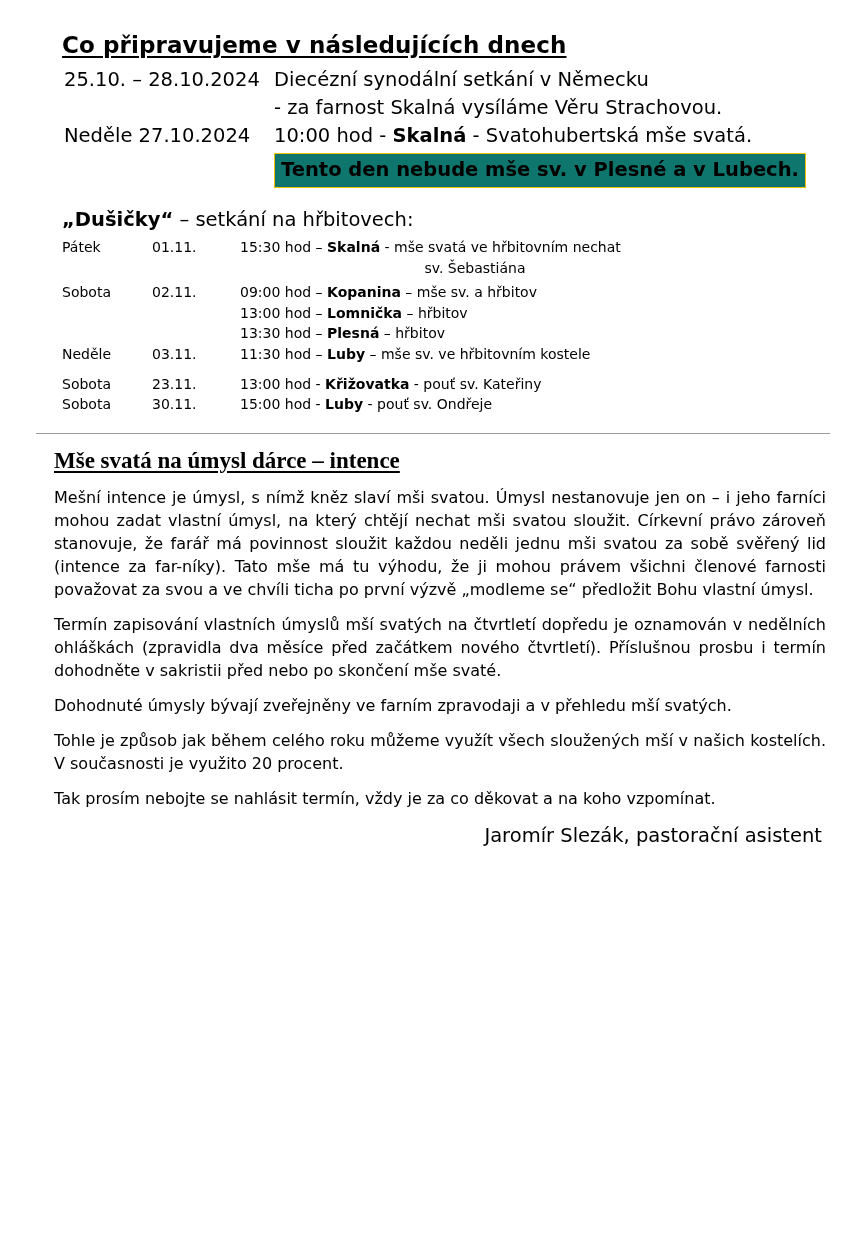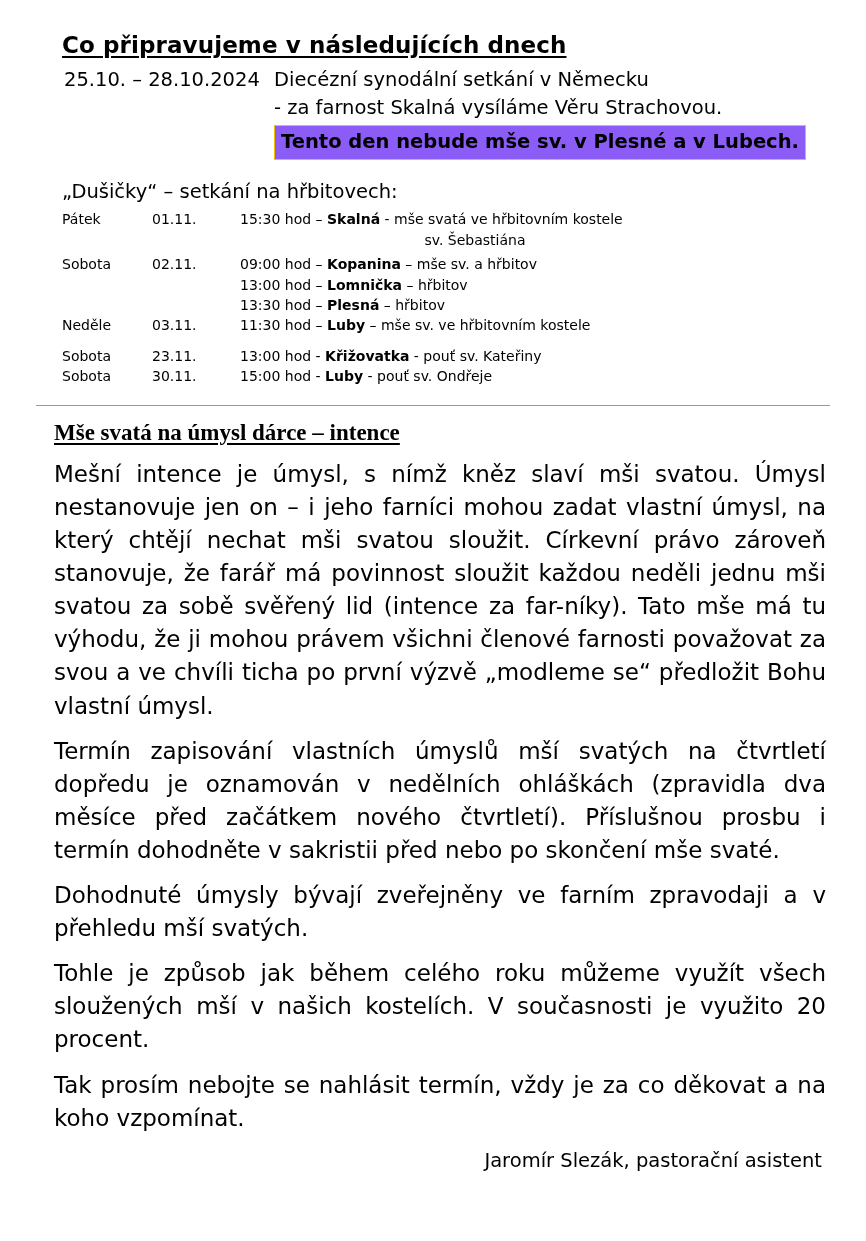--- a/index.html
+++ b/index.html
@@ -43,33 +43,33 @@
   .col-date {
     width: 210px;
     flex: 0 0 210px;
   }
   .col-text {
     flex: 1 1 auto;
   }
   .highlight-box {
     display: inline-block;
     border: 1.6px solid #f2c200;
-    background: #8b5cf6;
+    background: #0f766e;
     padding: 2px 6px 3px 6px;
     font-weight: bold;
     margin: 3px 0 0 210px;
     font-size: 19.5px;
   }
 
   
   .dusicky-head {
     margin: 20px 0 6px 26px;
     font-size: 19.5px;
   }
-  .dusicky-head b { font-weight: normal; text-align: center; }
+  .dusicky-head b { font-weight: bold; text-align: center; }
 
   .sched {
     margin-left: 26px;
     font-size: 14px;
     line-height: 1.46;
   }
   .sched .r { display: flex; align-items: baseline; }
   .c-day   { width: 90px;  flex: 0 0 90px; }
   .c-date  { width: 88px;  flex: 0 0 88px; }
   .c-rest  { flex: 1 1 auto; }
@@ -90,21 +90,21 @@
   
   .sec2-title {
     font-size: 23px;
     font-weight: bold;
     text-decoration: underline;
     text-underline-offset: 3px;
     margin: 4px 0 12px 18px;
     font-family: Liberation Serif, serif;
   }
   .body-text {
-    font-size: 23px;
+    font-size: 16px;
     line-height: 1.44;
     text-align: justify;
     margin: 0 4px 12px 18px;
     hyphens: manual;
   }
   .signature {
     font-size: 19.5px;
     text-align: right;
     margin: 14px 8px 0 0;
   }
@@ -122,35 +122,41 @@
     <div class="row">
       <div class="col-date">25.10. – 28.10.2024</div>
       <div class="col-text">Diecézní synodální setkání v Německu</div>
     </div>
 
     <div class="row">
       <div class="col-date"></div>
       <div class="col-text">- za farnost Skalná vysíláme Věru Strachovou.</div>
     </div>
 
+    <div class="row">
+      <div class="col-date">Neděle 27.10.2024</div>
+      <div class="col-text">
+        <span>10:00 hod - </span><b>Skalná</b><span> - Svatohubertská mše svatá.</span>
+      </div>
+    </div>
 
     <div class="highlight-box">Tento den nebude mše sv. v Plesné a v Lubech.</div>
   </div>
 
   <div class="dusicky-head">
     <b>„Dušičky“</b><span> – setkání na hřbitovech:</span>
   </div>
 
   <div class="sched">
 
     <div class="r">
       <div class="c-day">Pátek</div>
       <div class="c-date">01.11.</div>
       <div class="c-rest">
-        <span>15:30 hod – </span><b>Skalná</b><span> - mše svatá ve hřbitovním kostele</span>
+        <span>15:30 hod – </span><b>Skalná</b><span> - mše svatá ve hřbitovním nechat</span>
       </div>
     </div>
     <div class="center-sub">sv. Šebastiána</div>
 
     <div class="gap-xs"></div>
 
     <div class="r">
       <div class="c-day">Sobota</div>
       <div class="c-date">02.11.</div>
       <div class="c-rest">

